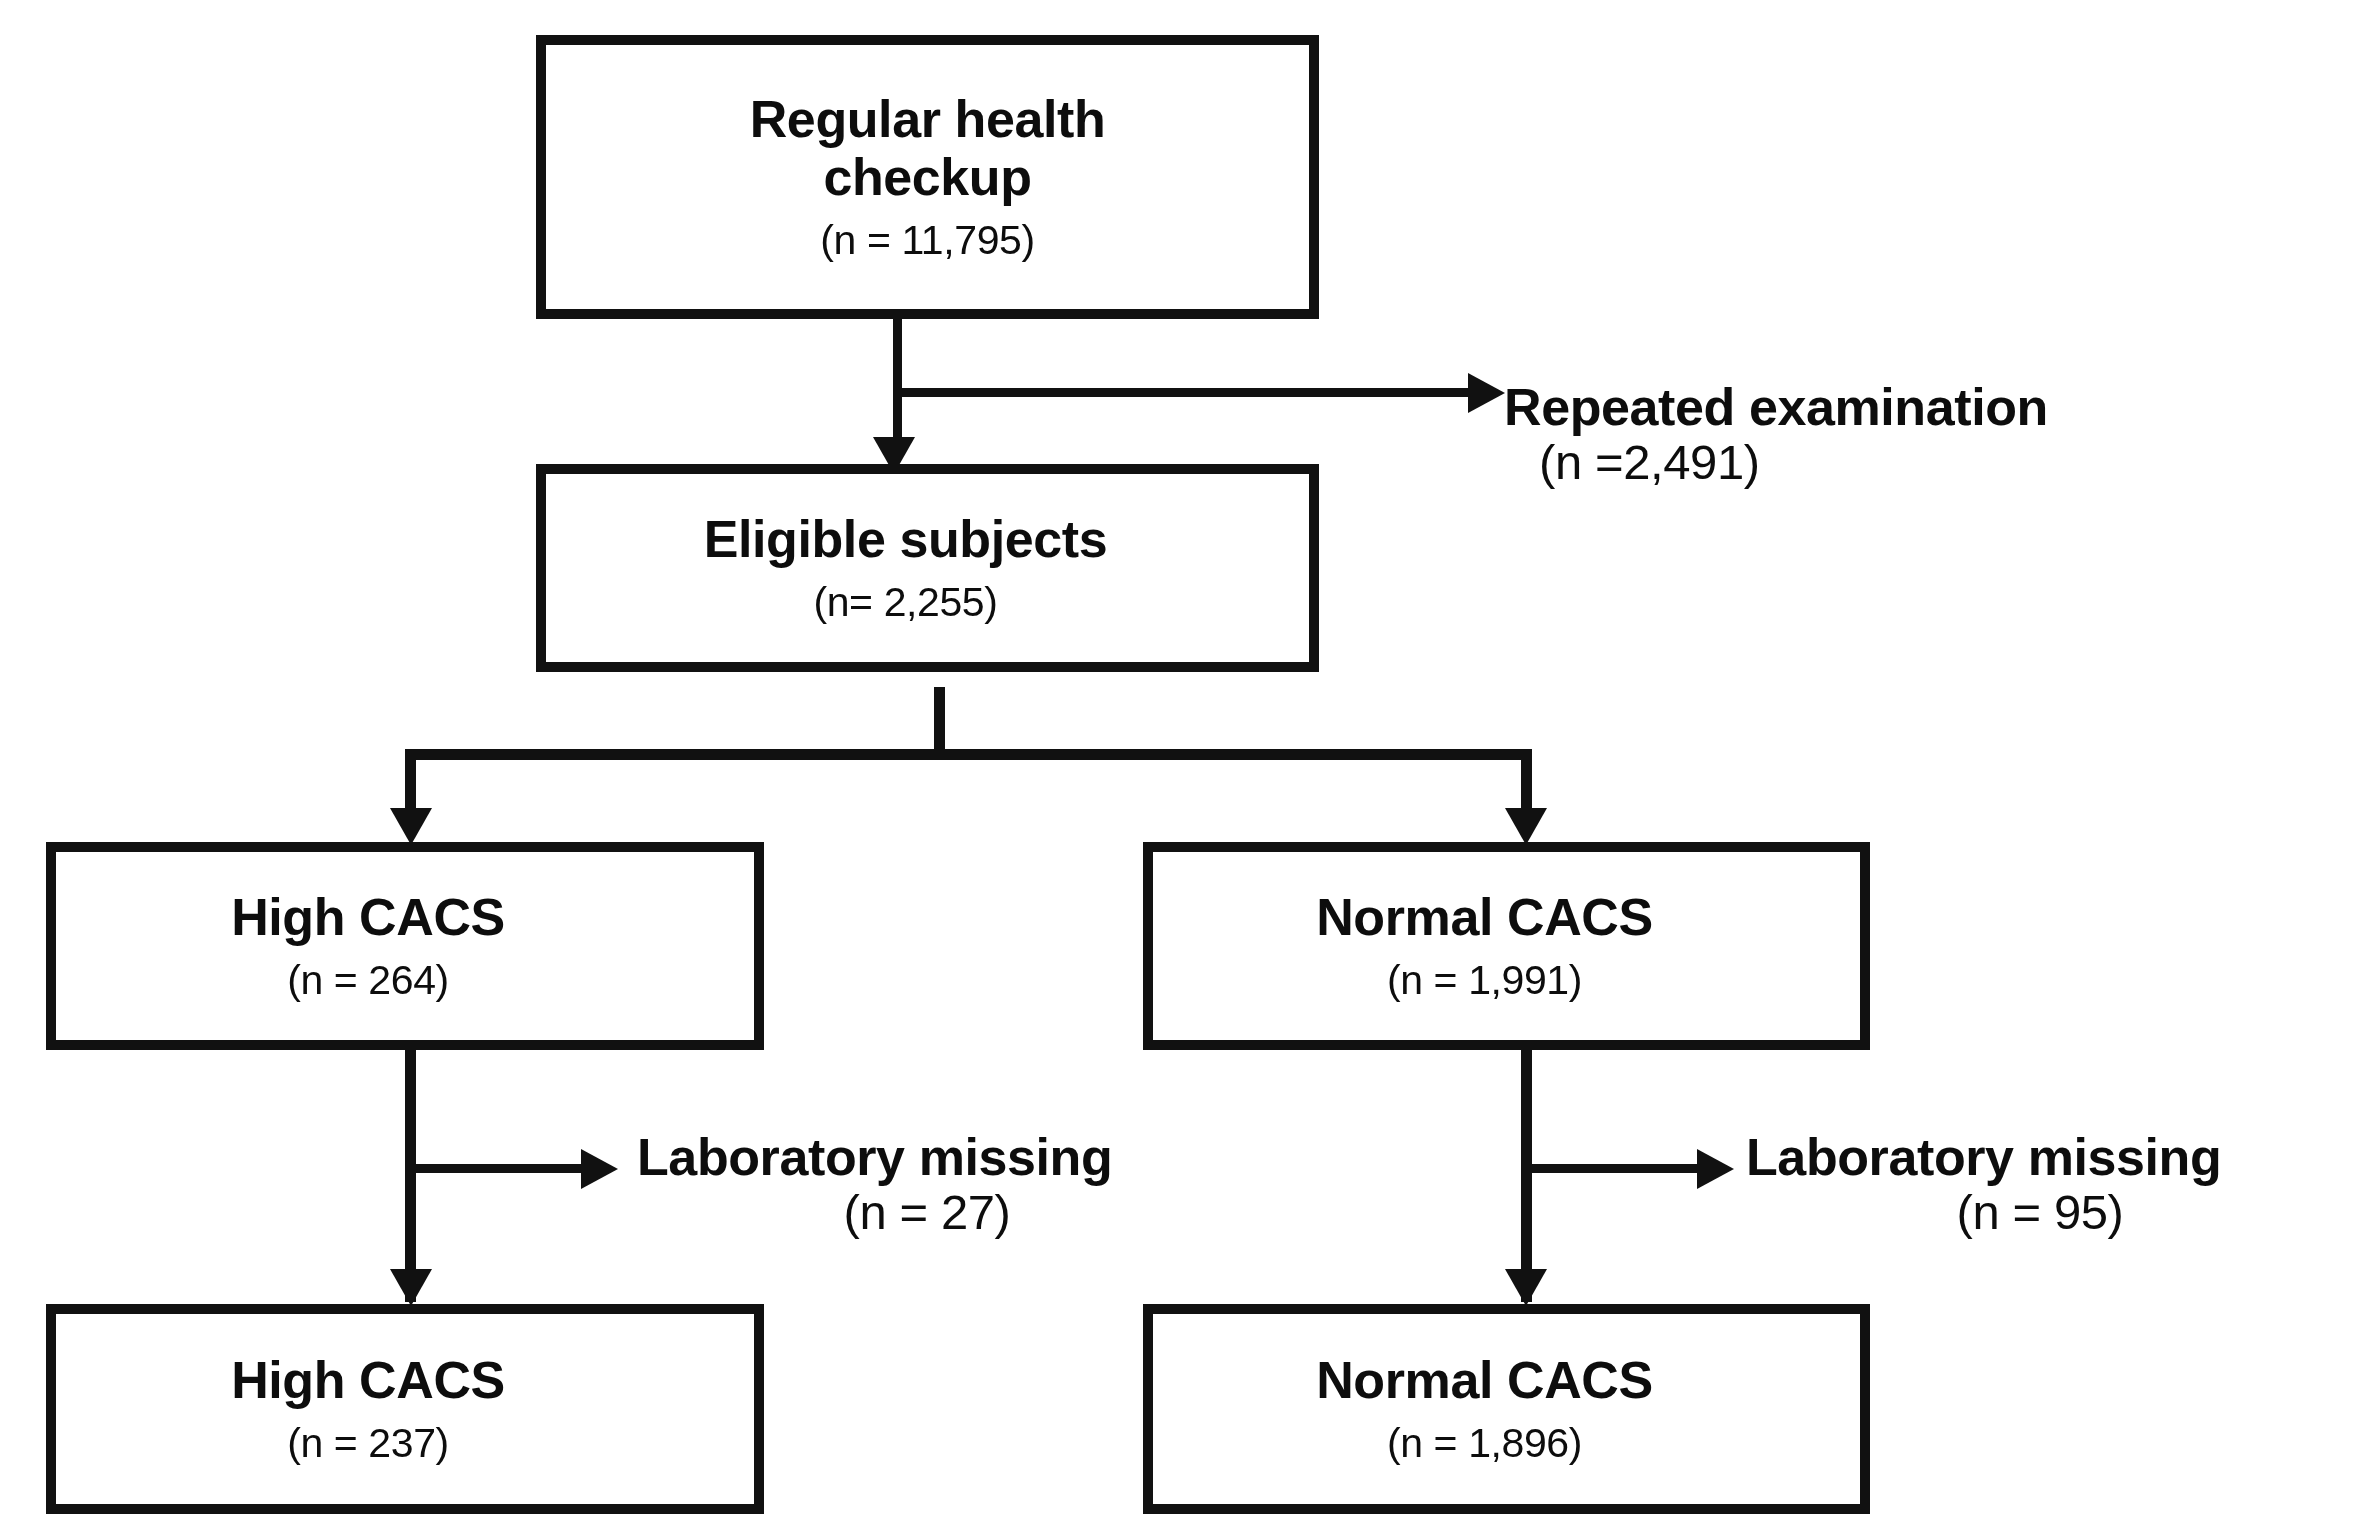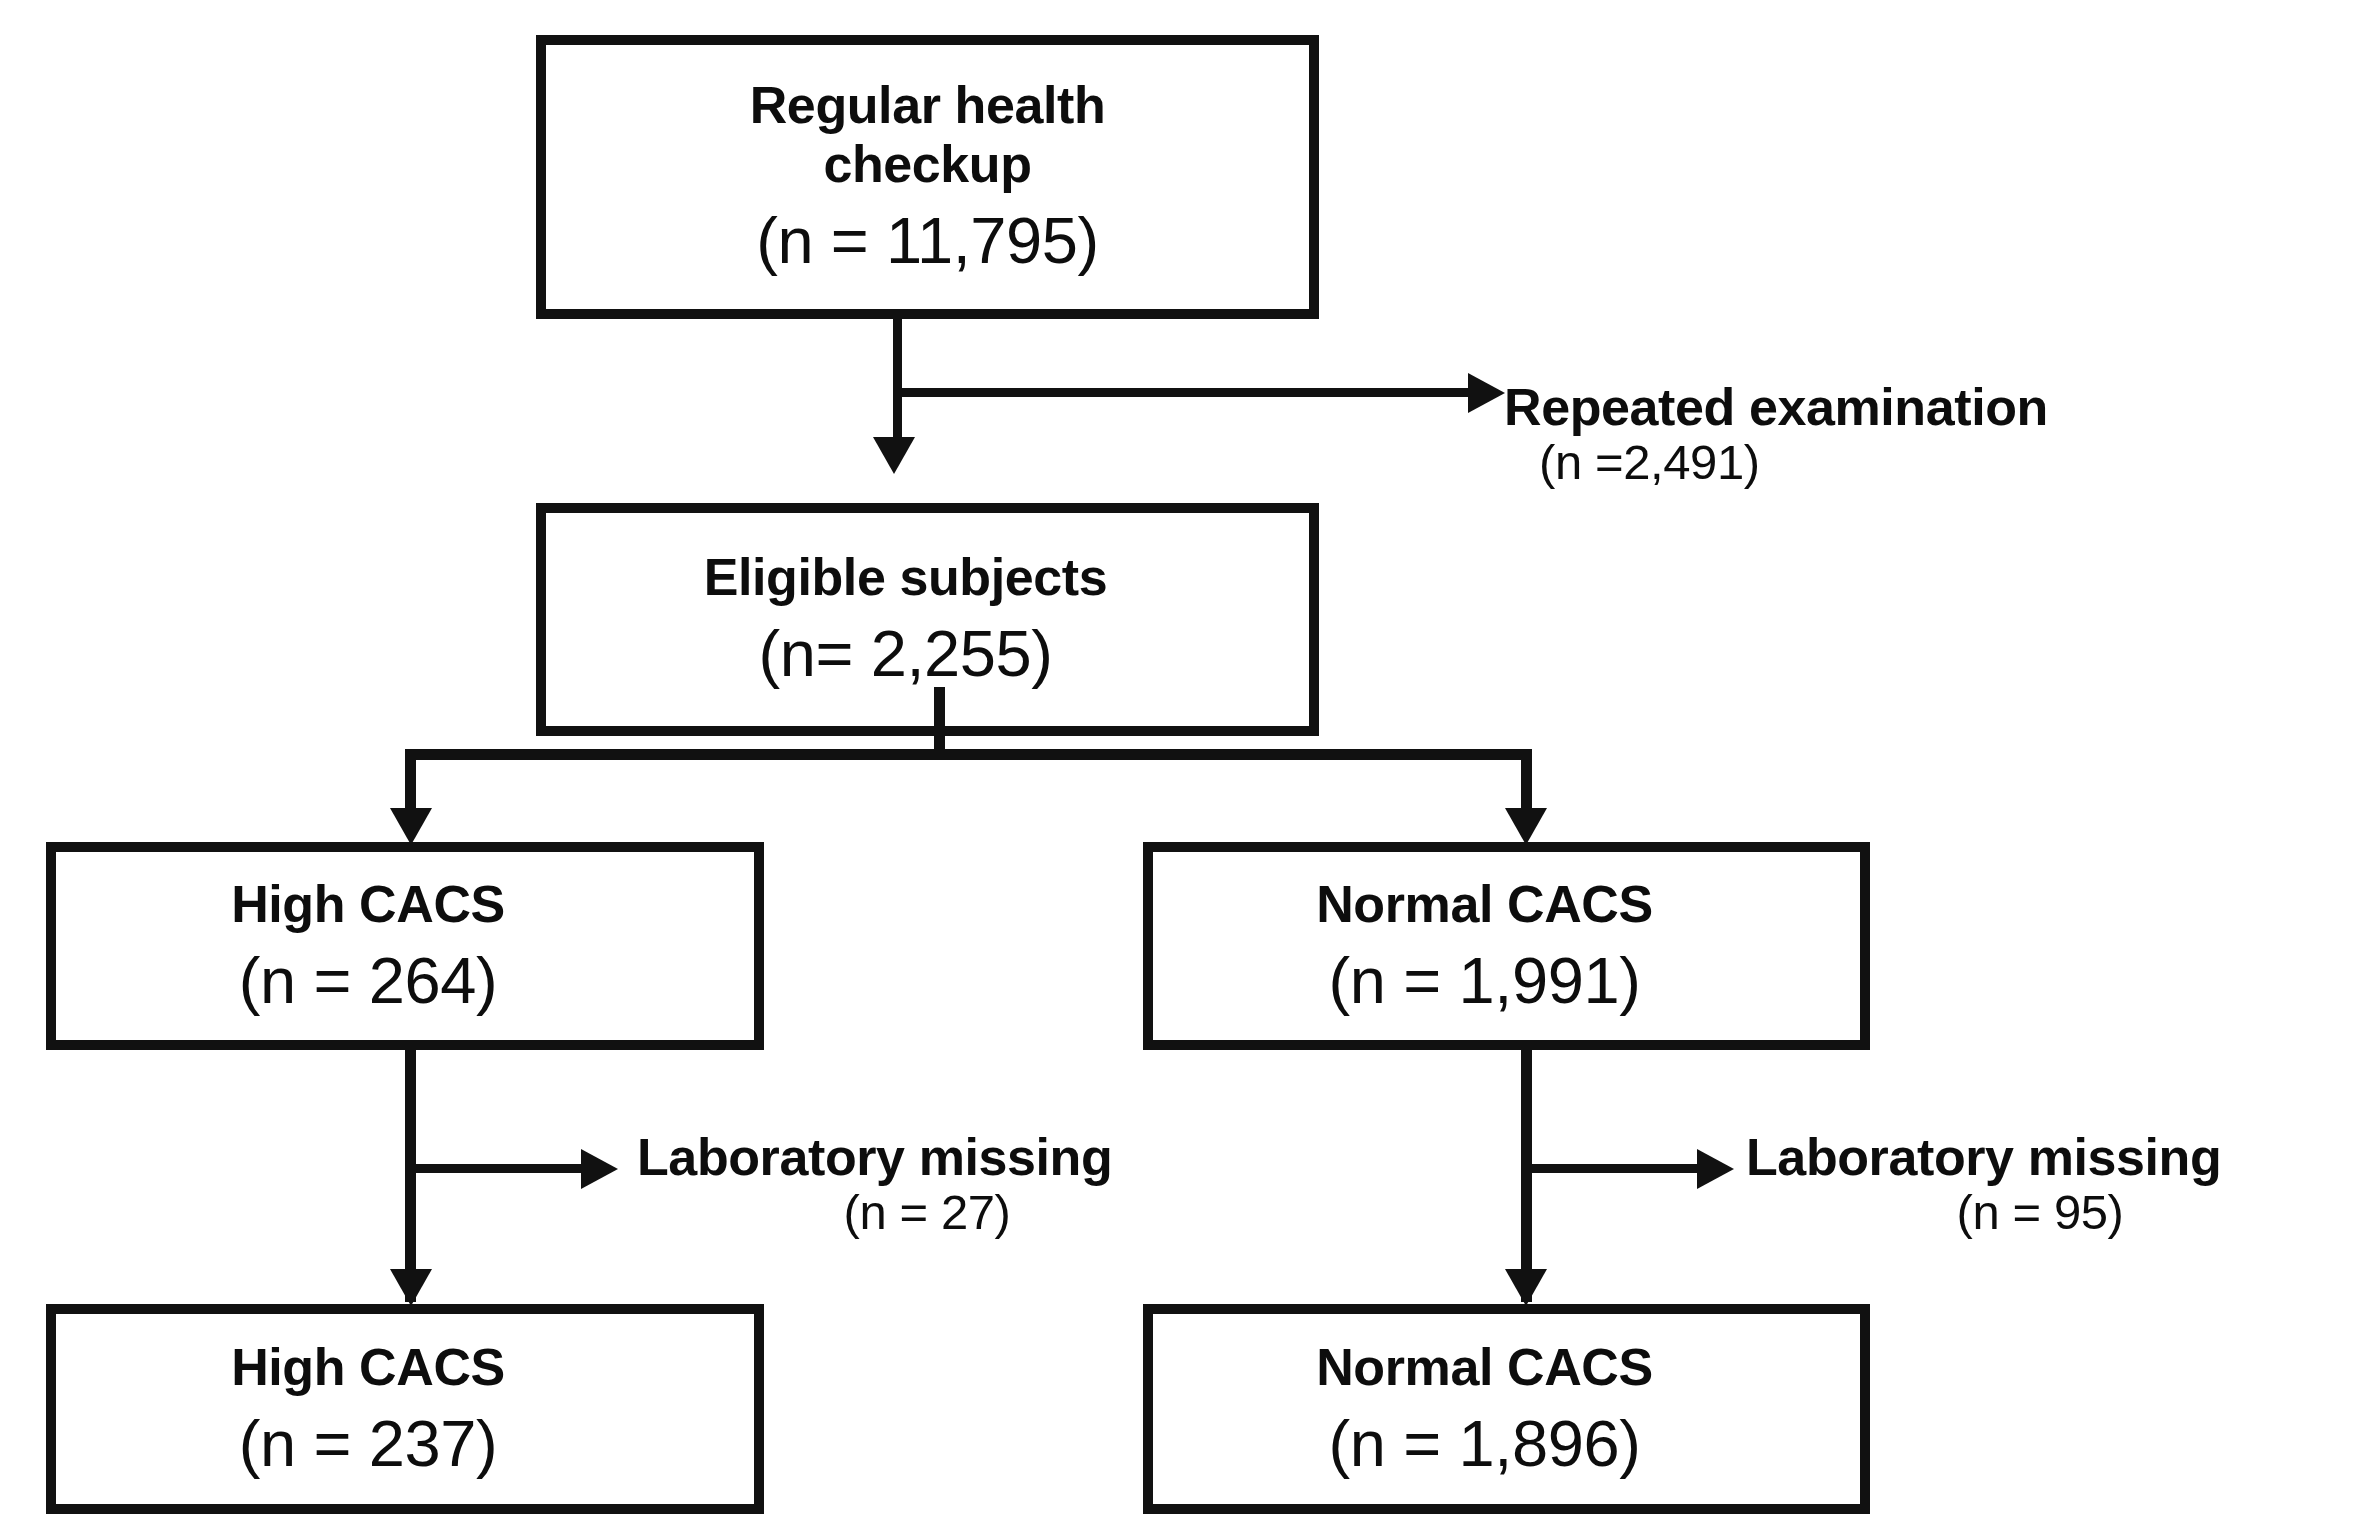--- a/index.html
+++ b/index.html
@@ -31,21 +31,21 @@
   }
   .box-title {
     font-weight: bold;
     font-size: 52px;
     line-height: 1.12;
     letter-spacing: -0.4px;
     white-space: pre-line;
   }
   .box-count {
     font-weight: normal;
-    font-size: 65px;
+    font-size: 41px;
     line-height: 1.12;
     margin-top: 11.8px;
     letter-spacing: -0.4px;
   }
 
   
   .nudge-left-sm { transform: translateX(-22px); }
   .nudge-left-md { transform: translateX(-37px); }
 
   
@@ -121,21 +121,21 @@
 
   <div class="hline" style="left:893px; top:388px; width:580px;"></div>
   <div class="arrow-right" style="left:1468px; top:373px;"></div>
 
 
   <div class="annotation" style="left:1504px; top:379px;">
     <div class="ann-title">Repeated examination</div>
     <div class="ann-count">(n =2,491)</div>
   </div>
 
-  <div class="flow-box" style="left:536px; top:503px; width:783px; height:233px;">
+  <div class="flow-box" style="left:536px; top:464px; width:783px; height:208px;">
     <div class="box-title nudge-left-sm">Eligible subjects</div>
     <div class="box-count nudge-left-sm">(n= 2,255)</div>
   </div>
 
   <div class="vline thick" style="left:934px; top:687px; height:71px;"></div>
   <div class="hline thick" style="left:405px; top:749px; width:1126px;"></div>
 
   <div class="vline thick" style="left:405px; top:749px; height:76px;"></div>
   <div class="arrow-down" style="left:390px; top:808px;"></div>
 

